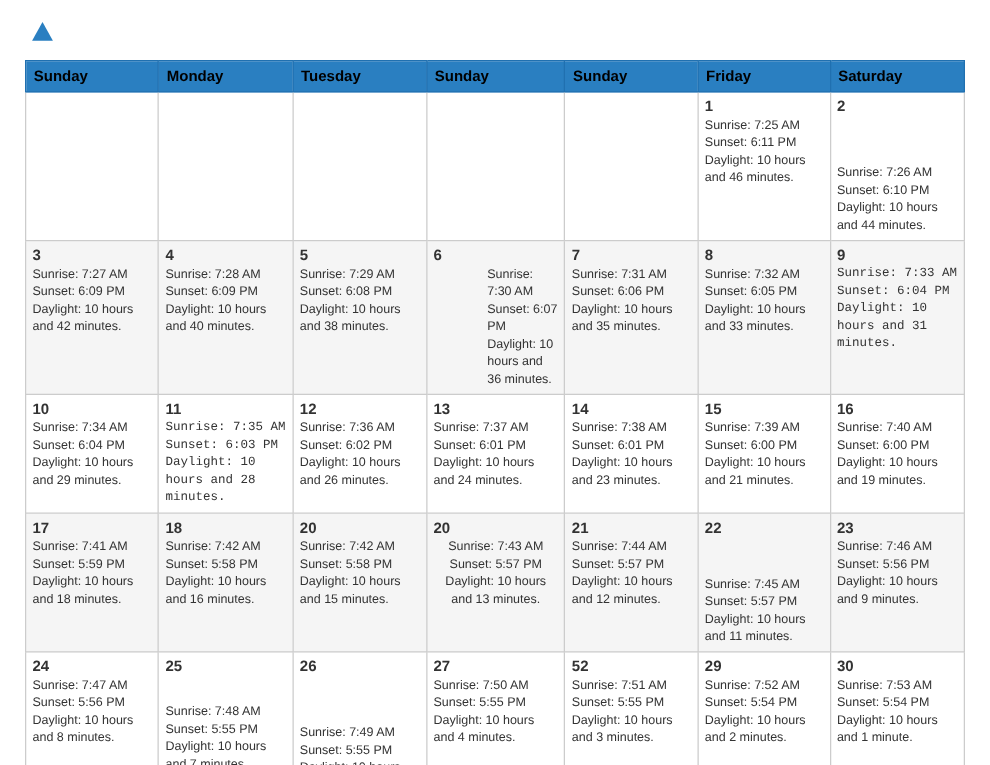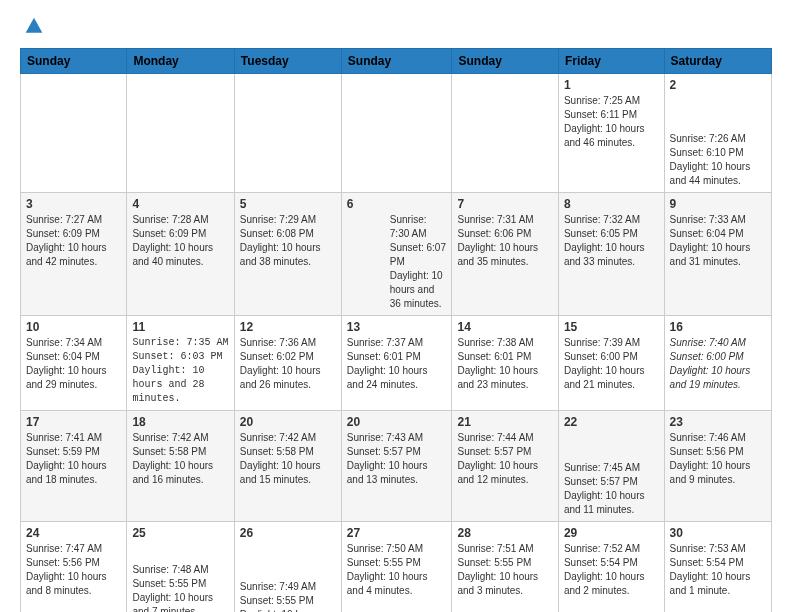--- a/index.html
+++ b/index.html
@@ -189,21 +189,21 @@
 Daylight: 10 hours and 35 minutes.</div>
           </td>
           <td>
             <span class="day-number">8</span>
             <div class="day-info" style="white-space: pre-line;">Sunrise: 7:32 AM
 Sunset: 6:05 PM
 Daylight: 10 hours and 33 minutes.</div>
           </td>
           <td>
             <span class="day-number">9</span>
-            <div class="day-info" style="white-space: pre-line;">Sunrise: 7:33 AM
+            <div class="day-info" style="white-space: pre-line; font-family: Liberation Mono, monospace;">Sunrise: 7:33 AM
 Sunset: 6:04 PM
 Daylight: 10 hours and 31 minutes.</div>
           </td>
         </tr>
         <tr class="row-odd">
           <td>
             <span class="day-number">10</span>
             <div class="day-info" style="white-space: pre-line;">Sunrise: 7:34 AM
 Sunset: 6:04 PM
 Daylight: 10 hours and 29 minutes.</div>
@@ -233,21 +233,21 @@
 Daylight: 10 hours and 23 minutes.</div>
           </td>
           <td>
             <span class="day-number">15</span>
             <div class="day-info" style="white-space: pre-line;">Sunrise: 7:39 AM
 Sunset: 6:00 PM
 Daylight: 10 hours and 21 minutes.</div>
           </td>
           <td>
             <span class="day-number">16</span>
-            <div class="day-info" style="white-space: pre-line; font-style: italic;">Sunrise: 7:40 AM
+            <div class="day-info" style="white-space: pre-line;">Sunrise: 7:40 AM
 Sunset: 6:00 PM
 Daylight: 10 hours and 19 minutes.</div>
           </td>
         </tr>
         <tr class="row-even">
           <td>
             <span class="day-number">17</span>
             <div class="day-info" style="white-space: pre-line;">Sunrise: 7:41 AM
 Sunset: 5:59 PM
 Daylight: 10 hours and 18 minutes.</div>
@@ -259,21 +259,21 @@
 Daylight: 10 hours and 16 minutes.</div>
           </td>
           <td>
             <span class="day-number">20</span>
             <div class="day-info" style="white-space: pre-line;">Sunrise: 7:42 AM
 Sunset: 5:58 PM
 Daylight: 10 hours and 15 minutes.</div>
           </td>
           <td>
             <span class="day-number">20</span>
-            <div class="day-info" style="white-space: pre-line;">Sunrise: 7:43 AM
+            <div class="day-info" style="white-space: pre-line; text-align: center;">Sunrise: 7:43 AM
 Sunset: 5:57 PM
 Daylight: 10 hours and 13 minutes.</div>
           </td>
           <td>
             <span class="day-number">21</span>
             <div class="day-info" style="white-space: pre-line;">Sunrise: 7:44 AM
 Sunset: 5:57 PM
 Daylight: 10 hours and 12 minutes.</div>
           </td>
           <td>
@@ -308,21 +308,21 @@
 Sunset: 5:55 PM
 Daylight: 10 hours and 6 minutes.</div>
           </td>
           <td>
             <span class="day-number">27</span>
             <div class="day-info" style="white-space: pre-line;">Sunrise: 7:50 AM
 Sunset: 5:55 PM
 Daylight: 10 hours and 4 minutes.</div>
           </td>
           <td>
-            <span class="day-number">28</span>
+            <span class="day-number">52</span>
             <div class="day-info" style="white-space: pre-line;">Sunrise: 7:51 AM
 Sunset: 5:55 PM
 Daylight: 10 hours and 3 minutes.</div>
           </td>
           <td>
             <span class="day-number">29</span>
             <div class="day-info" style="white-space: pre-line;">Sunrise: 7:52 AM
 Sunset: 5:54 PM
 Daylight: 10 hours and 2 minutes.</div>
           </td>

